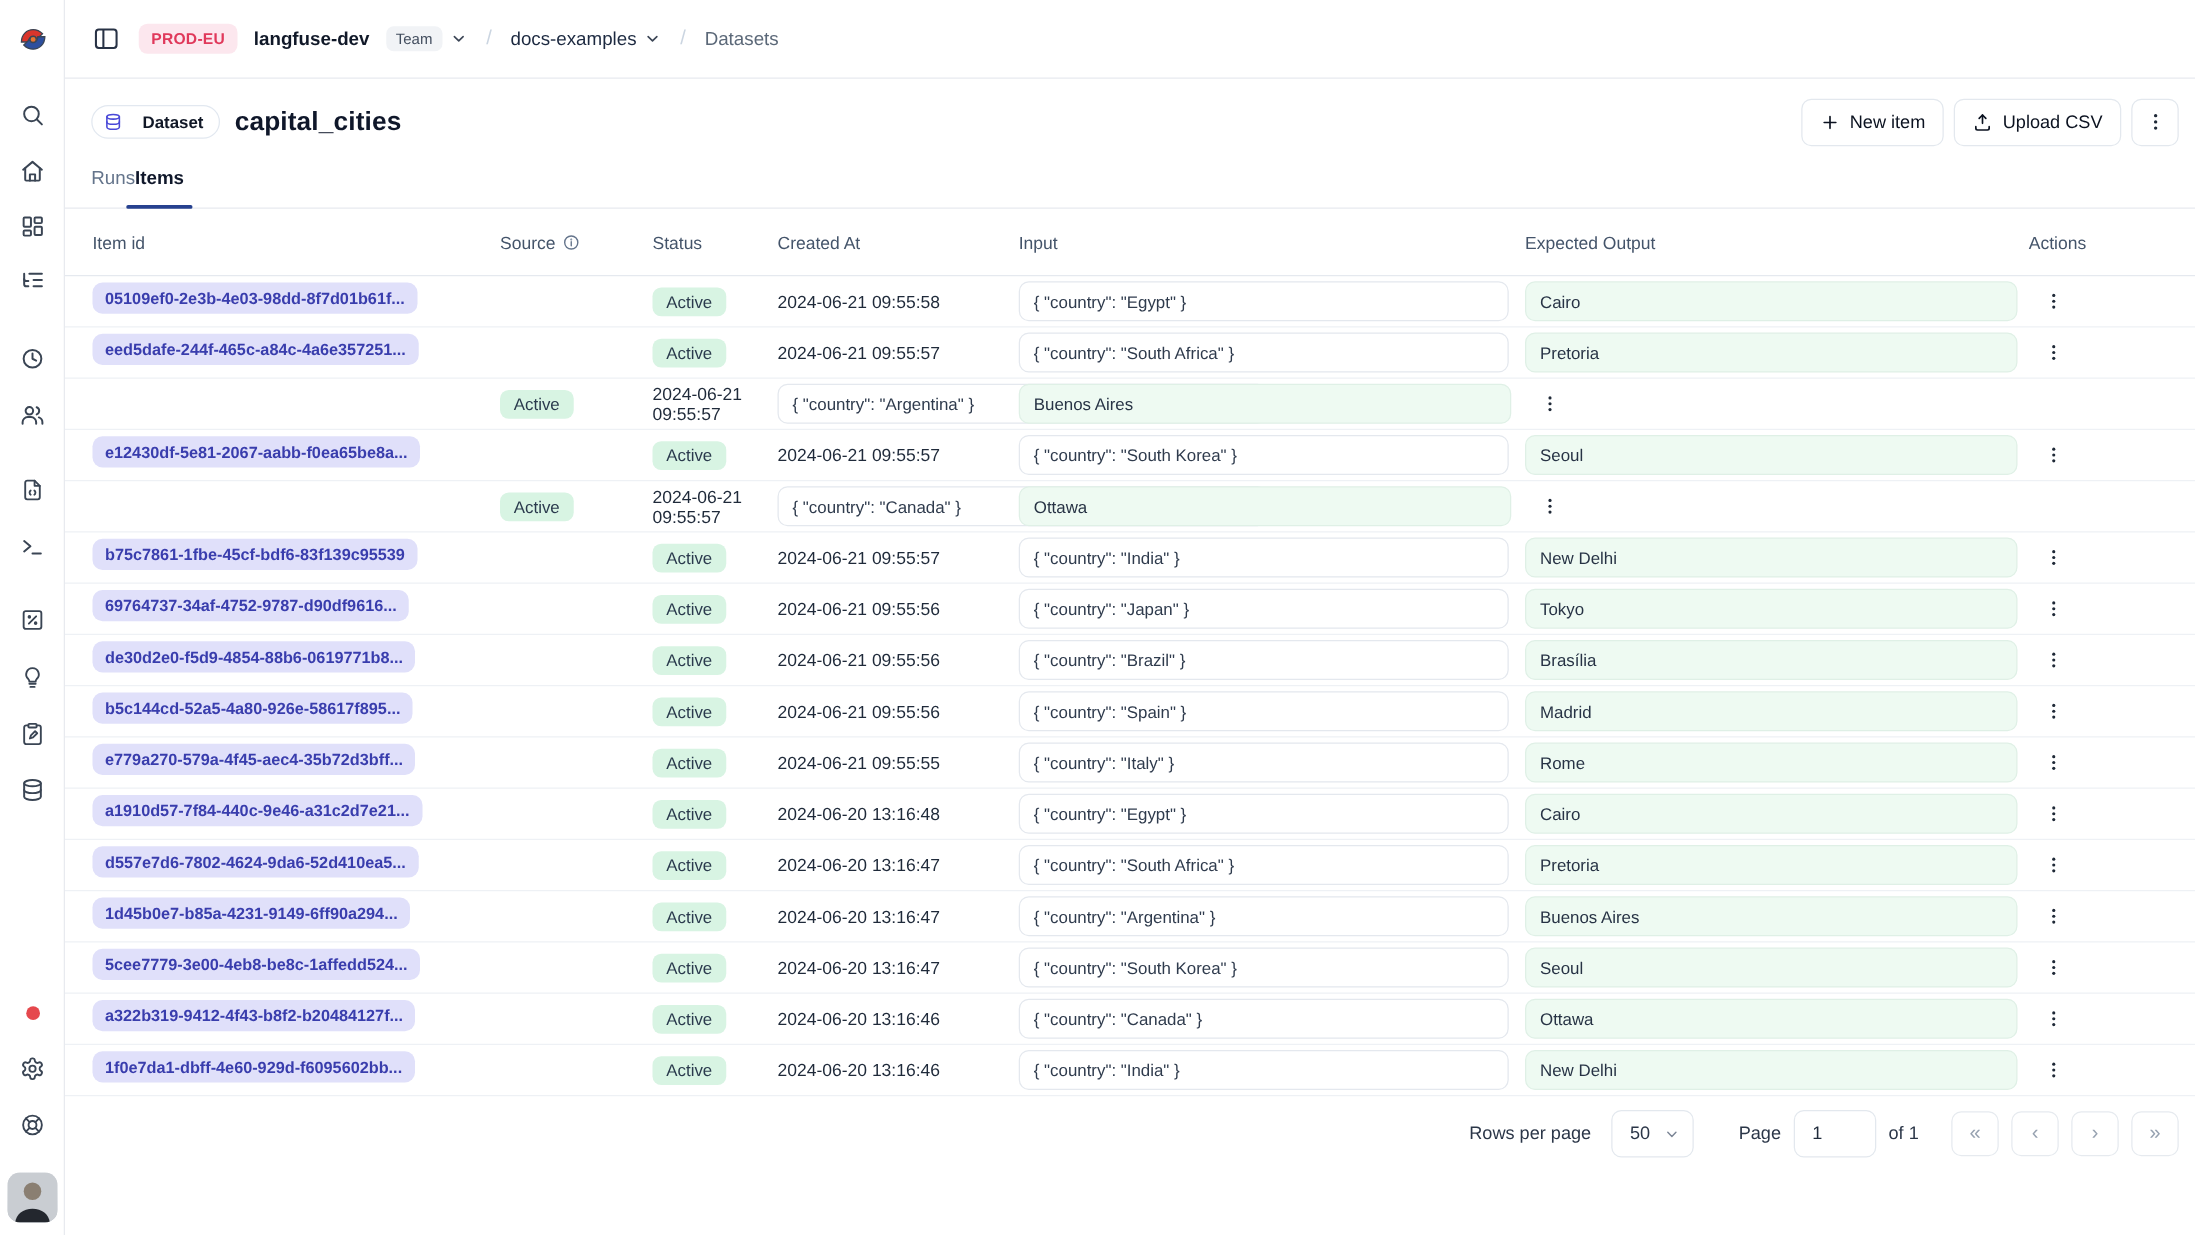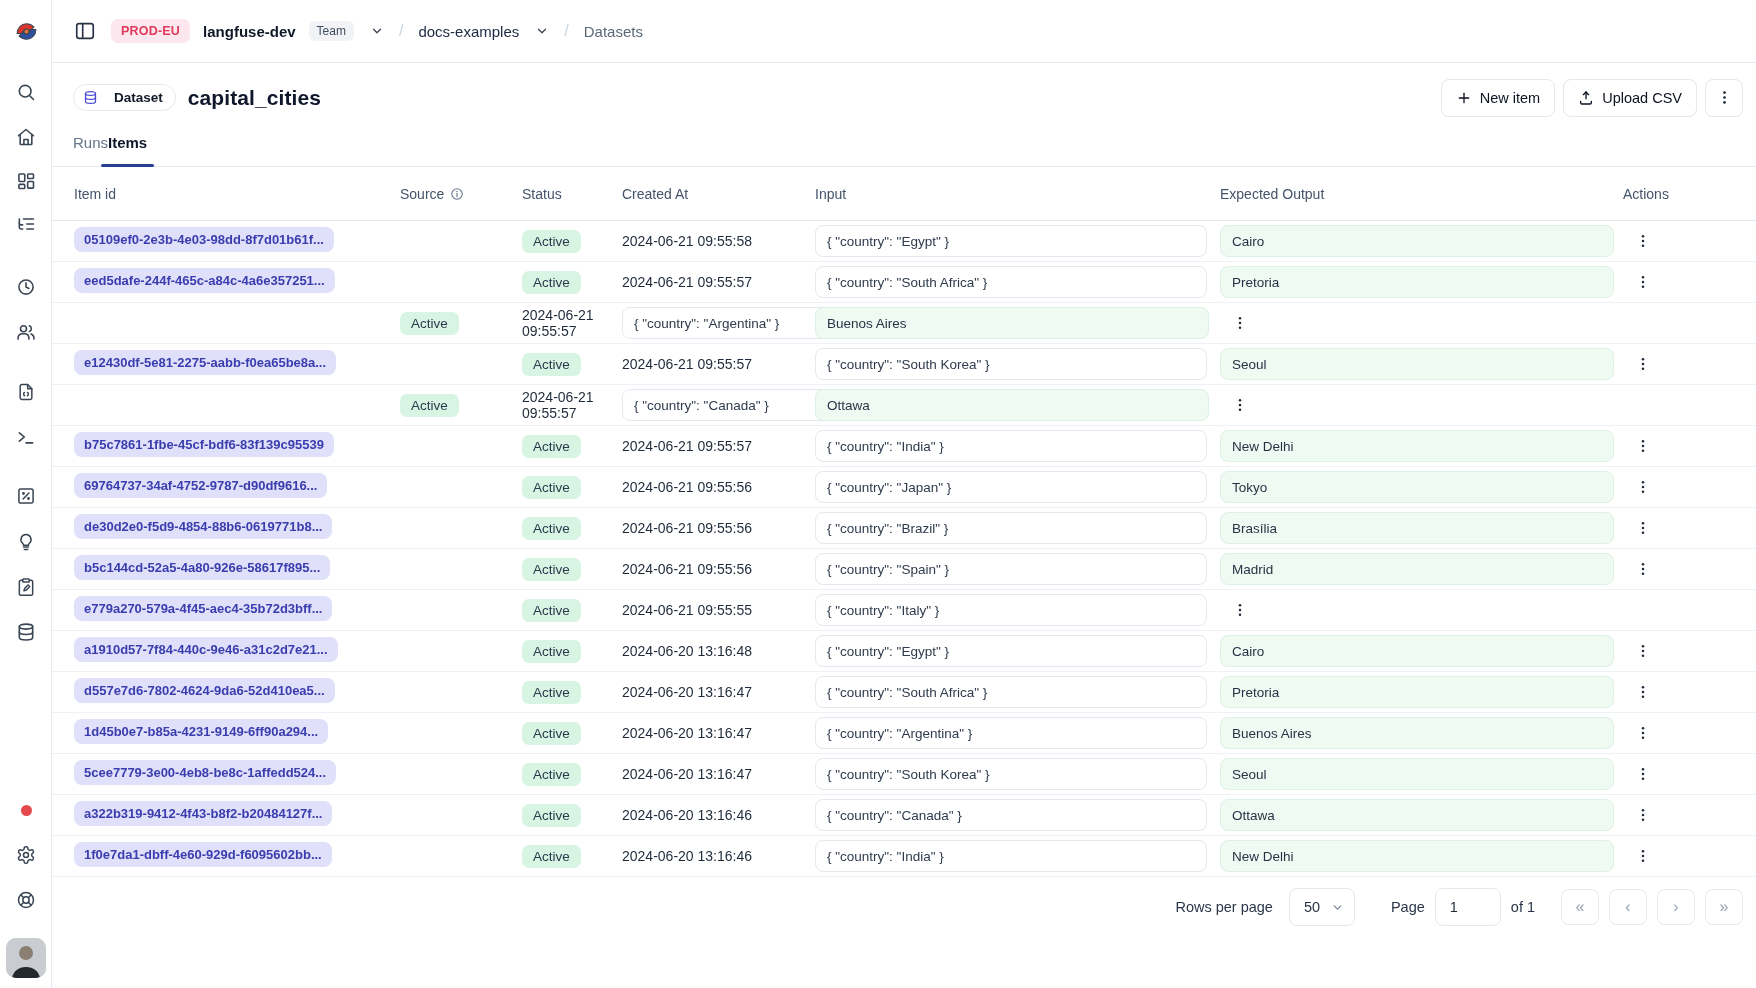--- a/index.html
+++ b/index.html
@@ -21,21 +21,21 @@
 
   .topbar { height:63px; border-bottom:1px solid #e8eaef; display:flex; align-items:center;
     padding:0 20px; gap:13px; font-size:15px; }
   .icon-btn-plain { background:none; border:none; display:flex; align-items:center; cursor:pointer; padding:2px; }
   .env-badge { background:#fce7ee; color:#e0395b; font-size:12.5px; font-weight:700;
     padding:5px 10px; border-radius:7px; letter-spacing:.2px; }
   .org-name { font-weight:600; color:#101828; }
   .type-badge { background:#f1f3f6; color:#424d5e; font-size:12px; font-weight:500;
     padding:3px 8px; border-radius:6px; }
   .crumb-sep { color:#cbd5e1; font-size:16px; padding:0 2px; }
-  .crumb { display:flex; align-items:center; gap:16px; cursor:pointer; color:#1c2940; font-weight:500; }
+  .crumb { display:flex; align-items:center; gap:6px; cursor:pointer; color:#1c2940; font-weight:500; }
   .crumb-muted { color:#5b6878; font-weight:400; }
 
   .page-head { height:55px; display:flex; align-items:center; padding:14px 13px 0 21px; }
   .entity-badge { display:inline-flex; align-items:center; gap:16px; border:1px solid #e2e8f0;
     border-radius:18px; padding:5px 12px 5px 9px; font-size:13.5px; font-weight:600; color:#111827; }
   .page-title { font-size:21px; font-weight:700; margin-left:12px; letter-spacing:.1px; }
   .head-actions { margin-left:auto; display:flex; gap:8px; }
   .btn { display:inline-flex; align-items:center; gap:8px; height:38px; padding:0 14px;
     background:#fff; border:1px solid #e3e8ee; border-radius:8px; font-size:14.5px; font-weight:500;
     color:#0b1220; cursor:pointer; font-family:inherit; }
@@ -364,21 +364,21 @@
       <svg width="16" height="16" viewBox="0 0 24 24" fill="#1f2937">
         <circle cx="12" cy="5" r="1.9"></circle>
               <circle cx="12" cy="12" r="1.9"></circle>
               <circle cx="12" cy="19" r="1.9"></circle>
             </svg>
     </button>
         </div>
   </div>
 
   <div class="tbl-row">
-    <div><span class="id-pill">e12430df-5e81-2275-aabb-f0ea65be8a...</span></div>
+    <div><span class="id-pill">e12430df-5e81-2067-aabb-f0ea65be8a...</span></div>
     <div></div>
     <div><span class="status-badge">Active</span></div>
     <div class="created">2024-06-21 09:55:57</div>
     <div>
           <div class="input-box">{ "country": "South Korea" }</div>
         </div>
     <div>
           <div class="expected-box">Seoul</div>
         </div>
     <div>
@@ -501,20 +501,23 @@
         </div>
   </div>
 
   <div class="tbl-row">
     <div><span class="id-pill">e779a270-579a-4f45-aec4-35b72d3bff...</span></div>
     <div></div>
     <div><span class="status-badge">Active</span></div>
     <div class="created">2024-06-21 09:55:55</div>
     <div>
           <div class="input-box">{ "country": "Italy" }</div>
+        </div>
+    <div>
+          <div class="expected-box">Rome</div>
         </div>
     <div>
           <button class="kebab-btn">
       <svg width="16" height="16" viewBox="0 0 24 24" fill="#1f2937">
         <circle cx="12" cy="5" r="1.9"></circle>
               <circle cx="12" cy="12" r="1.9"></circle>
               <circle cx="12" cy="19" r="1.9"></circle>
             </svg>
     </button>
         </div>

